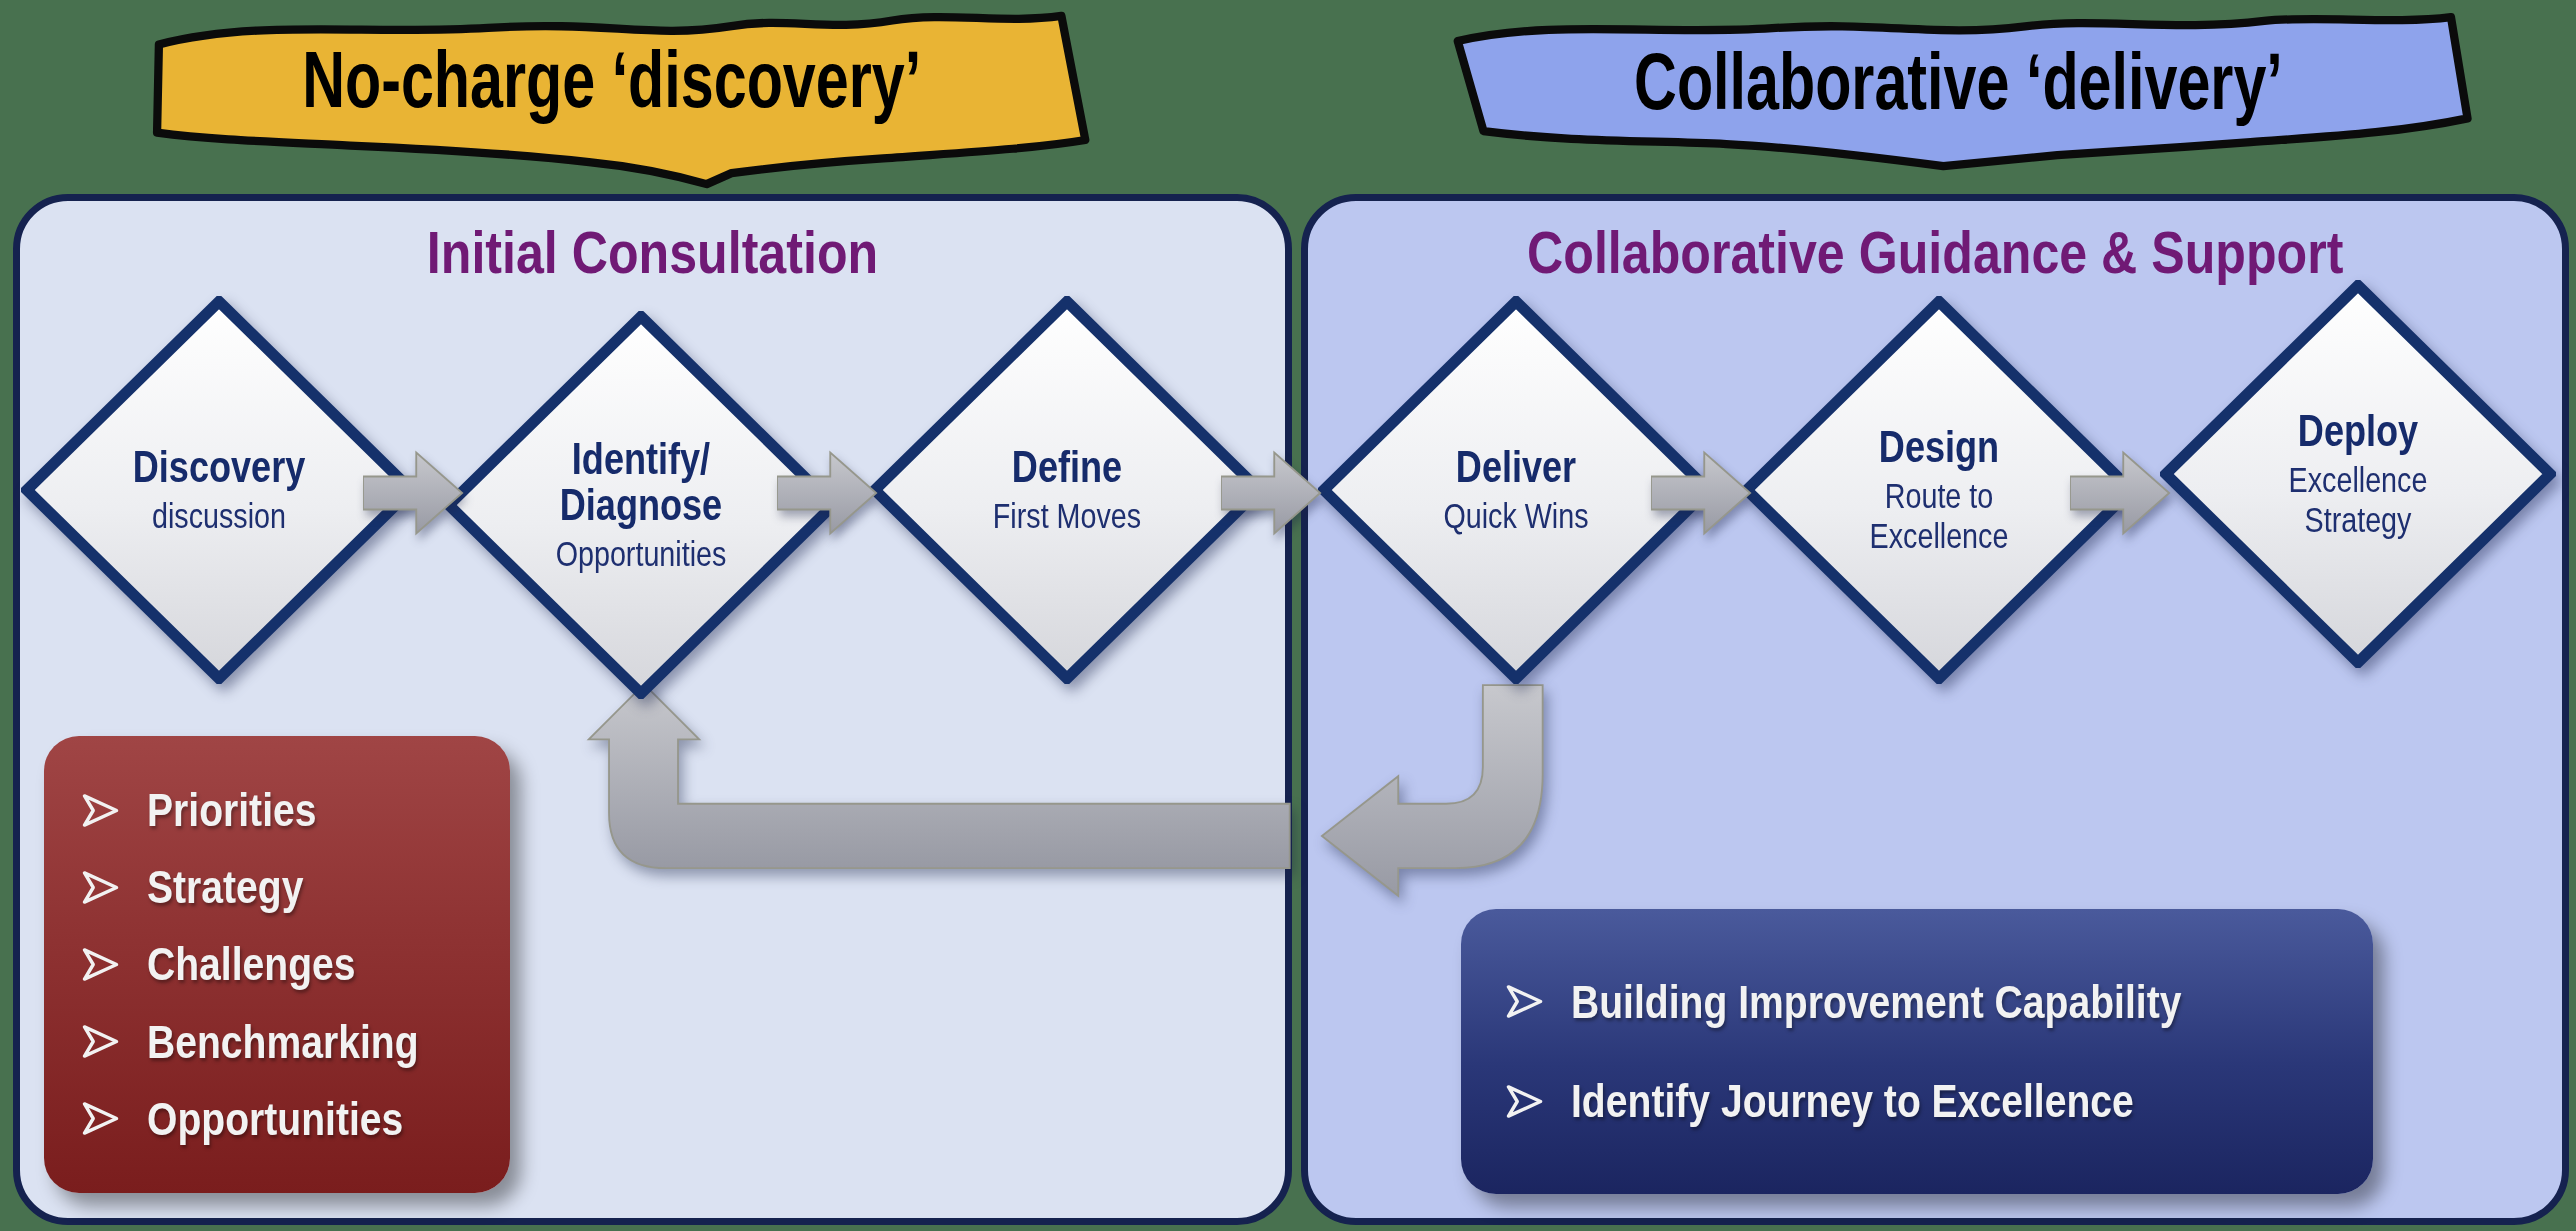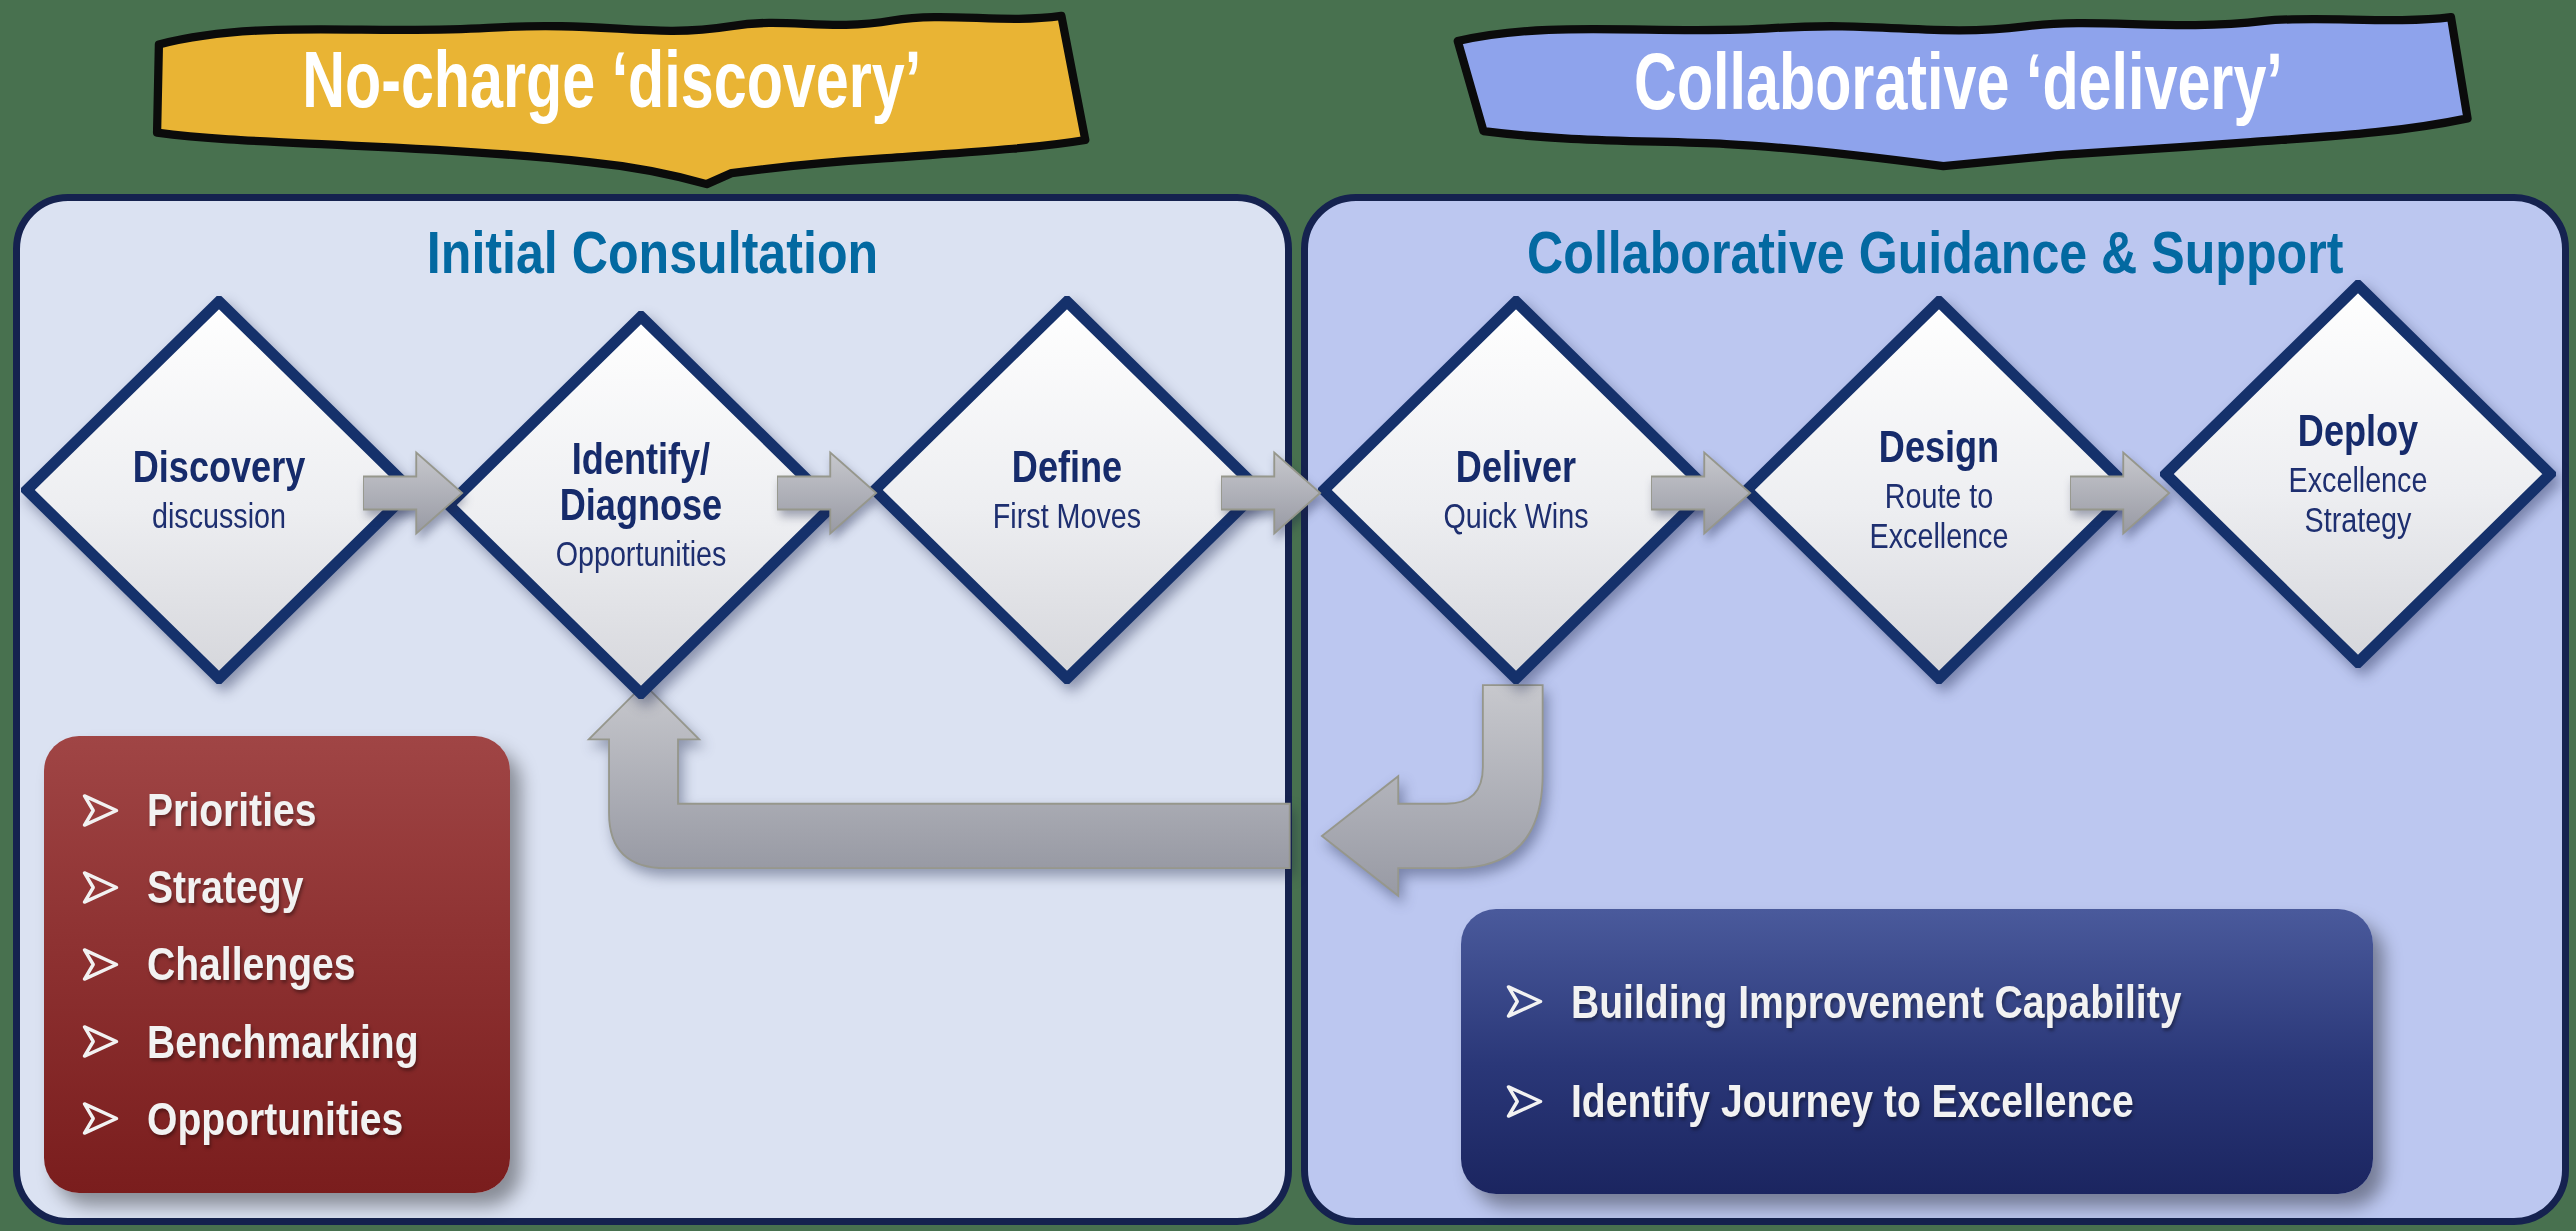--- a/index.html
+++ b/index.html
@@ -5,31 +5,31 @@
   html,body{margin:0;padding:0;}
   body{width:2576px;height:1232px;overflow:hidden;font-family:"Liberation Sans",sans-serif;}
   #stage{position:relative;width:2576px;height:1232px;background:#48714F;}
 
   
   .panel{position:absolute;top:194px;height:1031px;border:7.4px solid #15224F;
          border-radius:55px;box-sizing:border-box;}
   #panel-left{left:13px;width:1279px;background:#DBE2F2;}
   #panel-right{left:1301px;width:1268px;background:#BCC7F0;}
   .panel-title{position:absolute;top:20px;left:0;width:100%;text-align:center;
-               font-size:59px;font-weight:bold;color:#0369a1;line-height:64px;}
+               font-size:59px;font-weight:bold;color:#701a75;line-height:64px;}
   .panel-title span{display:inline-block;transform:scaleX(0.85);white-space:nowrap;}
 
   
   .banner{position:absolute;}
   #banner-discovery{left:129px;top:3.7px;width:966px;height:193px;}
   #banner-delivery{left:1432px;top:5.5px;width:1053px;height:175px;}
   .banner svg{position:absolute;left:0;top:0;}
   .banner .blabel{position:absolute;left:0;top:7.4px;width:100%;height:138px;
       display:flex;align-items:center;justify-content:center;
-      font-size:79px;font-weight:bold;color:#ffffff;}
+      font-size:79px;font-weight:bold;color:#000000;}
   .banner .blabel span{display:inline-block;transform:scaleX(0.75);white-space:nowrap;}
 
   
   .diamond{position:absolute;width:396px;height:388px;}
   .diamond svg{position:absolute;left:0;top:0;filter:drop-shadow(5.5px 7.4px 6.4px rgba(35,45,85,0.45));}
   .dtext{position:absolute;left:0;top:0;width:100%;height:100%;
          display:flex;flex-direction:column;align-items:center;justify-content:center;
          transform:scaleX(0.82);text-align:center;}
   .dmain{font-size:44px;font-weight:bold;color:#162B6B;line-height:1.06;white-space:pre-line;}
   .dsub{font-size:35px;color:#1E2F70;line-height:1.14;white-space:pre-line;margin-top:5.5px;}

